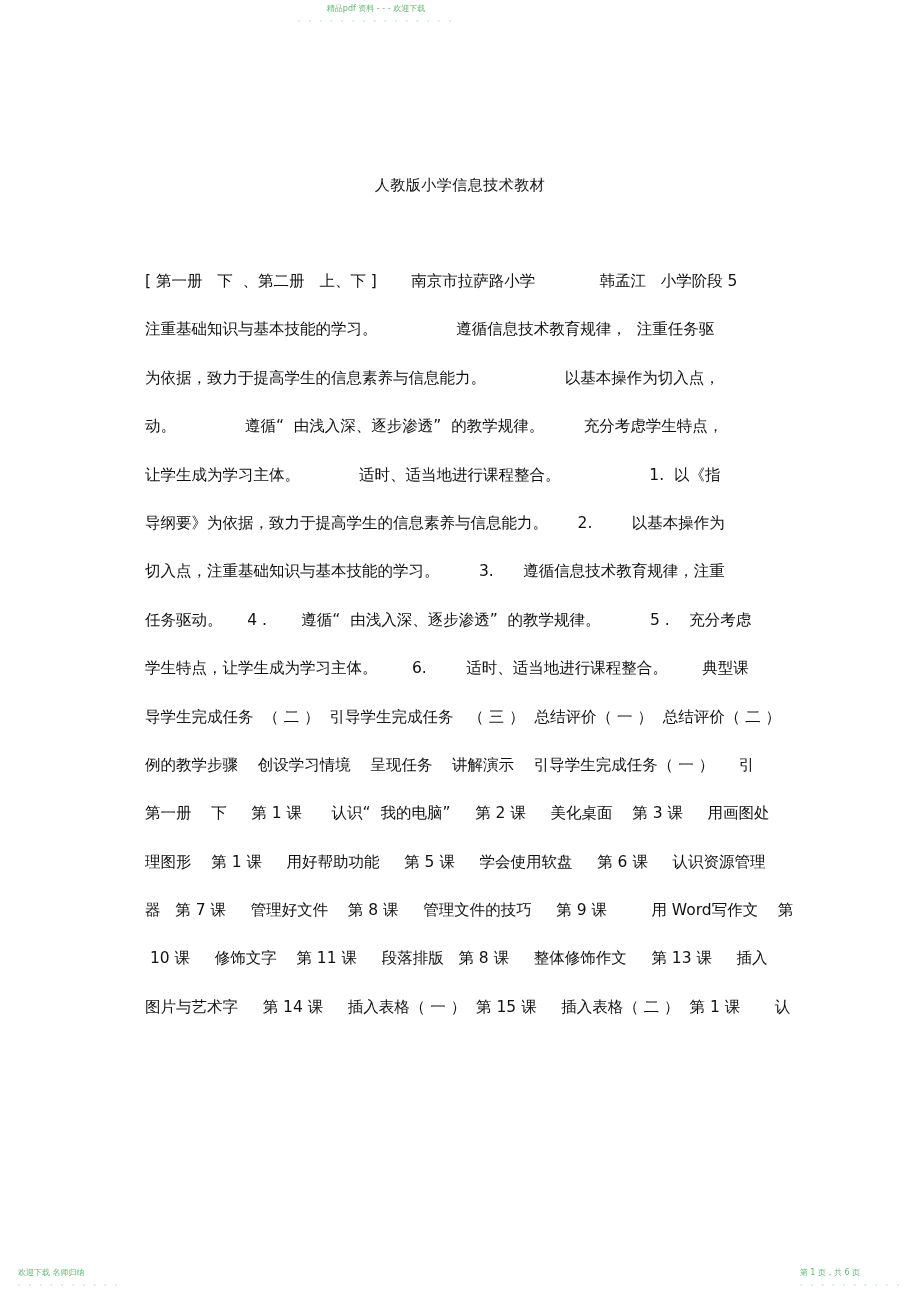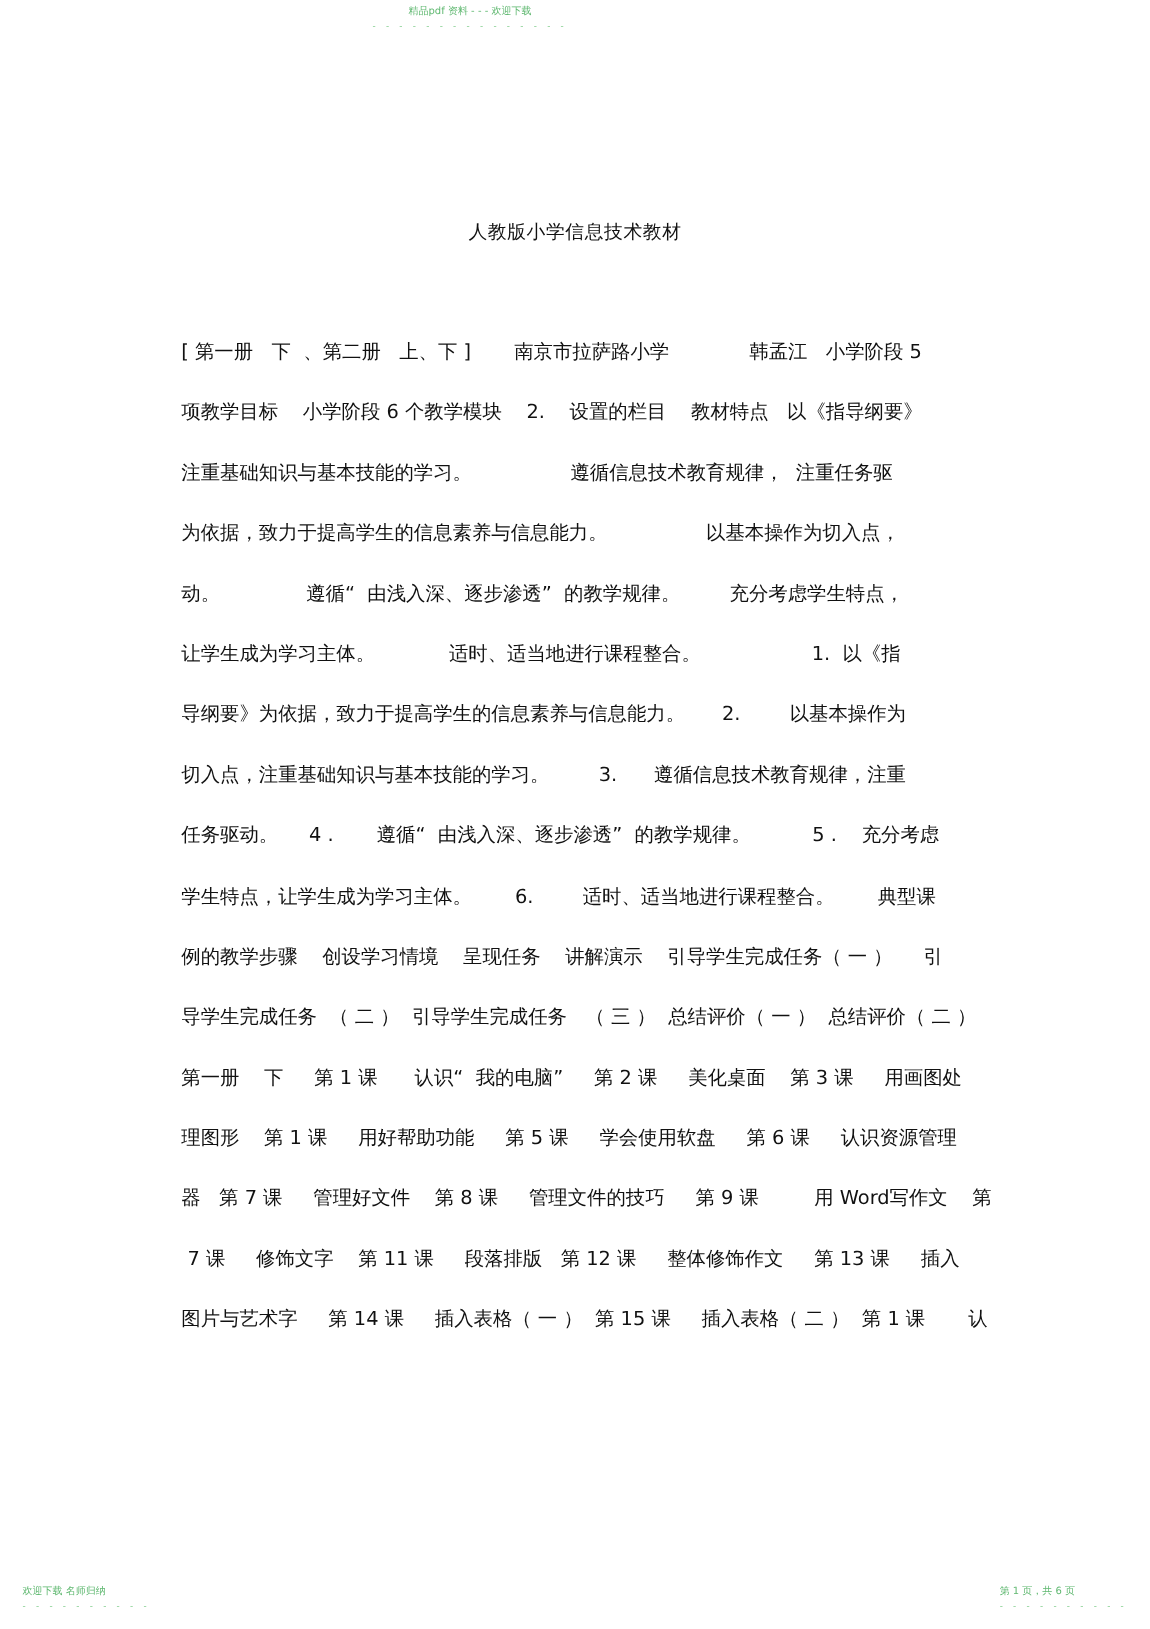--- a/index.html
+++ b/index.html
@@ -73,35 +73,34 @@
 
 <div class="watermark wm-top">
   <span>精品pdf 资料 - - -  欢迎下载</span>
   <span class="dots">- - - - - - - - - - - - - - -</span>
 </div>
 
 <div class="doc-title">人教版小学信息技术教材</div>
 
 <div class="doc-body">
   <div class="line">[ 第一册   下  、第二册   上、下 ]       南京市拉萨路小学             韩孟江   小学阶段 5</div>
-  <div class="line">项教学目标    小学阶段 6 个教学模块    2.    设置的栏目    教材特点   以《指导纲要》</div>
   <div class="line">注重基础知识与基本技能的学习。                遵循信息技术教育规律，  注重任务驱</div>
   <div class="line">为依据，致力于提高学生的信息素养与信息能力。                以基本操作为切入点，</div>
   <div class="line">动。              遵循“  由浅入深、逐步渗透”  的教学规律。        充分考虑学生特点，</div>
   <div class="line">让学生成为学习主体。            适时、适当地进行课程整合。                  1.  以《指</div>
   <div class="line">导纲要》为依据，致力于提高学生的信息素养与信息能力。      2.        以基本操作为</div>
   <div class="line">切入点，注重基础知识与基本技能的学习。        3.      遵循信息技术教育规律，注重</div>
   <div class="line">任务驱动。     4 .       遵循“  由浅入深、逐步渗透”  的教学规律。          5 .    充分考虑</div>
   <div class="line">学生特点，让学生成为学习主体。       6.        适时、适当地进行课程整合。       典型课</div>
+  <div class="line">导学生完成任务  （ 二 ）  引导学生完成任务   （ 三 ）  总结评价（ 一 ）  总结评价（ 二 ）</div>
   <div class="line">例的教学步骤    创设学习情境    呈现任务    讲解演示    引导学生完成任务（ 一 ）     引</div>
-  <div class="line">导学生完成任务  （ 二 ）  引导学生完成任务   （ 三 ）  总结评价（ 一 ）  总结评价（ 二 ）</div>
   <div class="line">第一册    下     第 1 课      认识“  我的电脑”     第 2 课     美化桌面    第 3 课     用画图处</div>
   <div class="line">理图形    第 1 课     用好帮助功能     第 5 课     学会使用软盘     第 6 课     认识资源管理</div>
   <div class="line">器   第 7 课     管理好文件    第 8 课     管理文件的技巧     第 9 课         用 Word写作文    第</div>
-  <div class="line"> 7 课     修饰文字    第 11 课     段落排版   第 12 课     整体修饰作文     第 13 课     插入</div>
+  <div class="line"> 10 课     修饰文字    第 11 课     段落排版   第 8 课     整体修饰作文     第 13 课     插入</div>
   <div class="line">图片与艺术字     第 14 课     插入表格（ 一 ）  第 15 课     插入表格（ 二 ）  第 1 课       认</div>
 </div>
 
 <div class="watermark wm-bottom-left">
   <span>欢迎下载    名师归纳</span>
   <span class="dots">- - - - - - - - - -</span>
 </div>
 
 <div class="watermark wm-bottom-right">
   <span>第 1 页，共 6 页</span>

